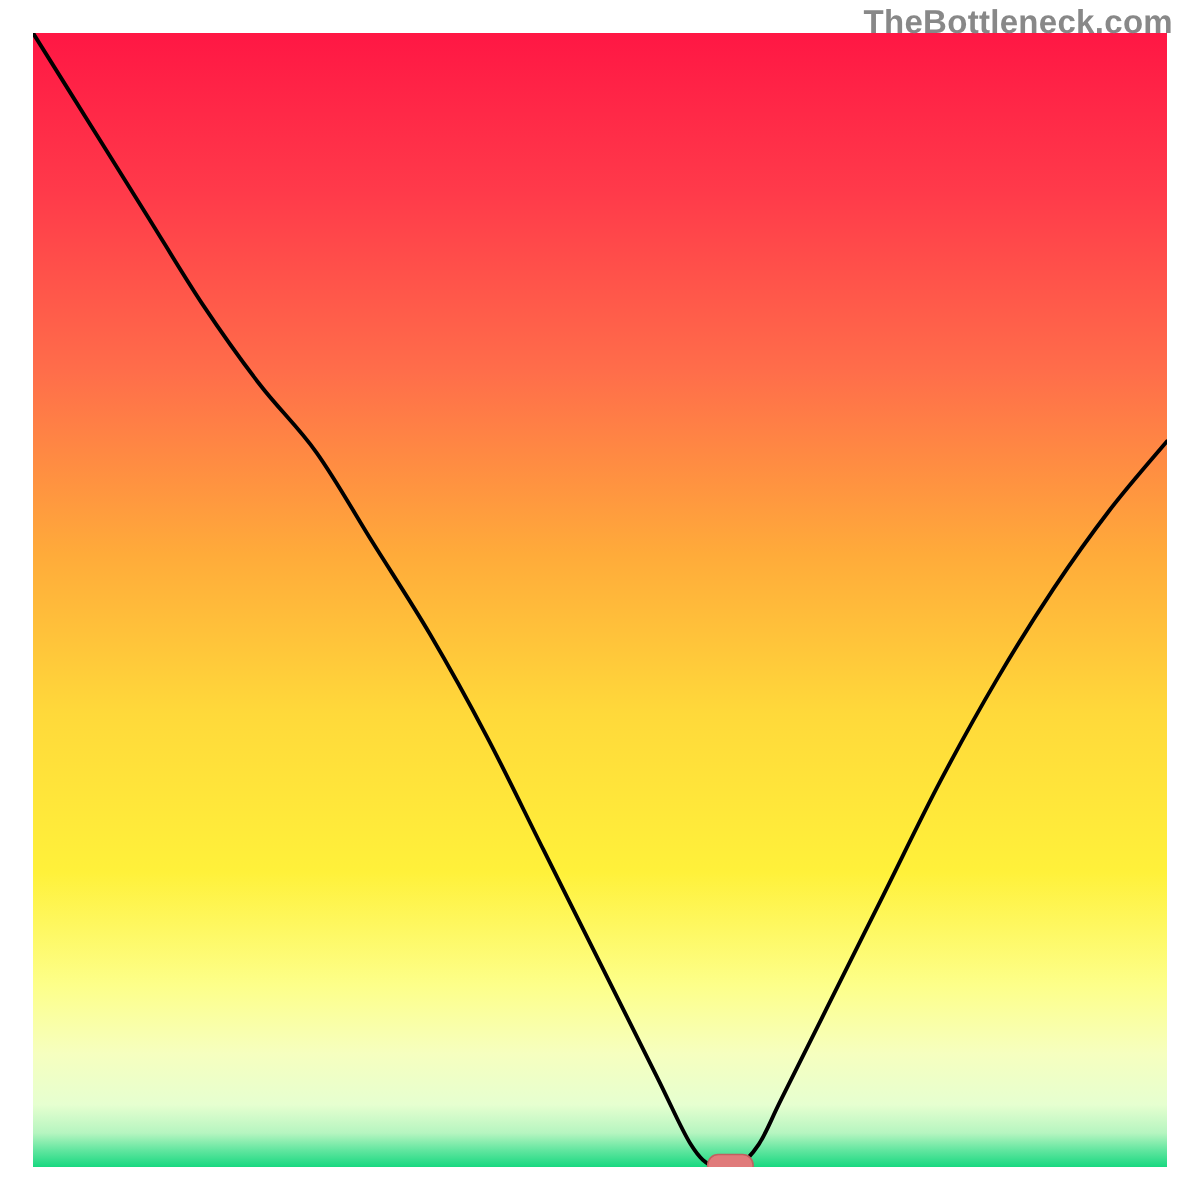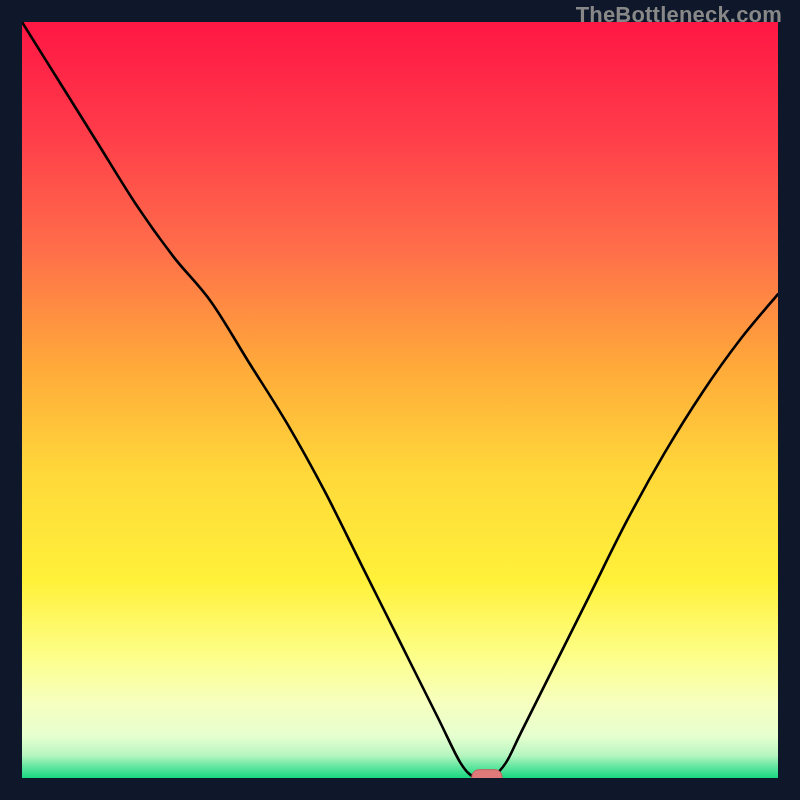--- a/index.html
+++ b/index.html
@@ -7,21 +7,21 @@
     padding: 0;
     width: 800px;
     height: 800px;
     background: #000;
     overflow: hidden;
   }
   .frame {
     position: relative;
     width: 800px;
     height: 800px;
-    background: #0f172a;
+    background: #ffffff;
   }
   .watermark {
     position: absolute;
     top: 2px;
     right: 18px;
     font-family: Arial, Helvetica, sans-serif;
     font-size: 22px;
     font-weight: bold;
     color: #888888;
     letter-spacing: 0.2px;

